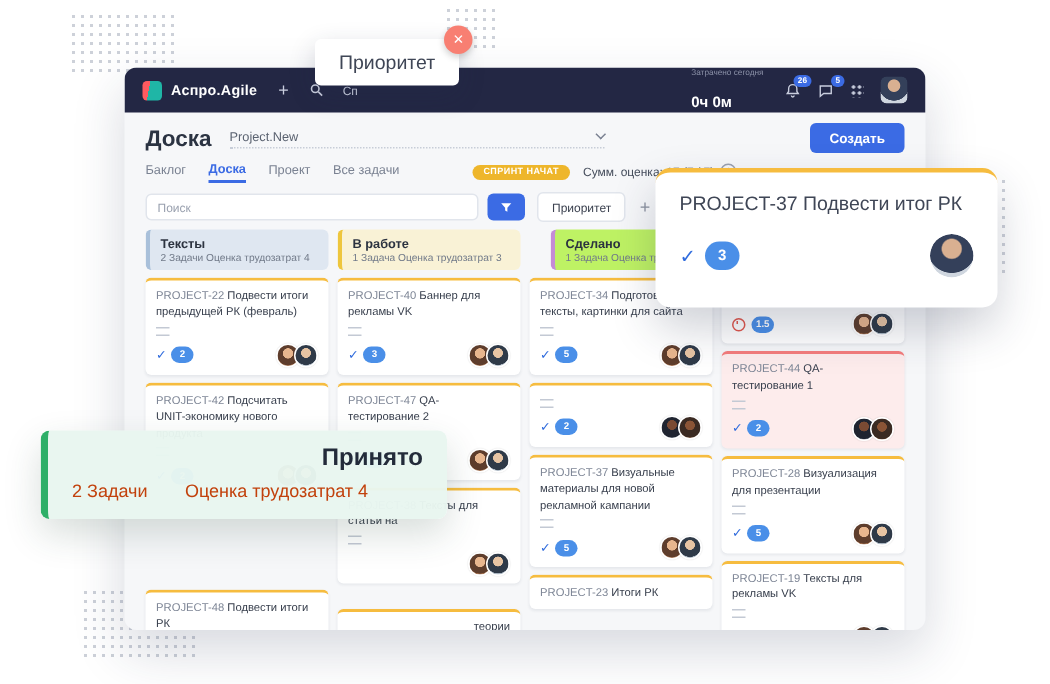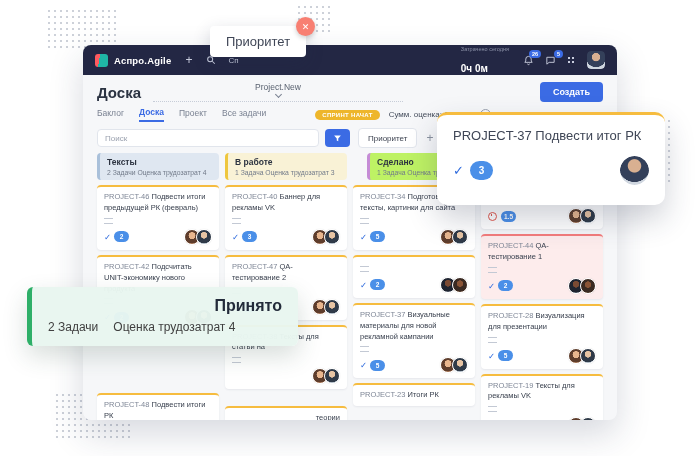--- a/index.html
+++ b/index.html
@@ -35,21 +35,21 @@
          background-size:4px 4px;background-position:0 0;}
   .nav-av{width:18px;height:18px;border-radius:4px;overflow:hidden;}
   .face{width:100%;height:100%;border-radius:inherit;
         background:radial-gradient(circle at 50% 34%,#d9b091 0 26%,#34405a 30% 66%,#cfd6df 68%);}
 
   
   .content{padding:4px 14px 0;}
   .hrow{display:flex;align-items:center;height:22px;margin-top:2px;}
   .ptitle{font-size:15px;font-weight:bold;color:#2b3342;}
   .project{margin-left:12px;width:250px;display:flex;align-items:center;justify-content:space-between;
-           border-bottom:1px dotted #c7cdd8;padding-bottom:2px;cursor:pointer;flex-direction:column;}
+           border-bottom:1px dotted #c7cdd8;padding-bottom:2px;cursor:pointer;}
   .project span{font-size:8.5px;color:#5a6270;}
   .chev{width:4px;height:4px;border-right:1.2px solid #7a8292;border-bottom:1.2px solid #7a8292;
         transform:rotate(45deg);margin-bottom:2px;}
   .create{margin-left:auto;background:#3b6be4;color:#fff;font-size:9px;font-weight:bold;border:none;
           border-radius:4px;padding:5px 13px;cursor:pointer;}
 
   .trow{display:flex;align-items:center;height:15px;margin-top:4px;}
   .tab{font-size:8.5px;color:#7a8292;margin-right:15px;padding-bottom:3px;cursor:pointer;}
   .tab.active{color:#3b6be4;font-weight:bold;border-bottom:2px solid #3b6be4;}
   .sprint{margin-left:34px;background:#eeb62b;color:#fff;font-size:6px;font-weight:bold;
@@ -113,21 +113,21 @@
   .popup .ptit{font-size:13px;color:#3f4656;}
   .popup .pfoot{display:flex;align-items:center;margin-top:13px;}
   .popup .chk{font-size:13px;margin-right:6px;}
   .popup .score{min-width:19px;height:19px;border-radius:10px;font-size:10px;}
   .popup .pav{margin-left:auto;width:29px;height:29px;border-radius:50%;overflow:hidden;}
 
   .accepted{position:absolute;left:27px;top:287px;width:271px;z-index:25;background:rgba(232,246,239,.97);
             border-left:5px solid #2eaf68;border-radius:6px;box-shadow:0 10px 24px rgba(40,70,55,.18);
             padding:10px 16px 12px;box-sizing:border-box;text-align:right;}
   .accepted .atit{font-size:16px;font-weight:bold;color:#232b3a;}
-  .accepted .ameta{margin-top:5px;font-size:12px;color:#404040;display:flex;gap:15px;}
+  .accepted .ameta{margin-top:5px;font-size:12px;color:#c2410c;display:flex;gap:25px;}
 </style>
 </head>
 <body>
 
 <div class="stage">
 
   <div class="dots" style="left:46px;top:8px;width:70px;height:42px;"></div>
   <div class="dots" style="left:296px;top:4px;width:38px;height:28px;"></div>
   <div class="dots d2" style="left:618px;top:118px;width:52px;height:64px;"></div>
   <div class="dots" style="left:54px;top:392px;width:76px;height:48px;"></div>
@@ -205,21 +205,21 @@
       </div>
 
       <div class="board">
           <div class="bcol">
             <div class="bhead" style="background: rgb(223, 231, 241); border-left-color: rgb(169, 192, 218);">
               <div class="bname">Тексты</div>
               <div class="bmeta">2 Задачи  Оценка трудозатрат 4</div>
             </div>
             <div class="cards">
               <div class="card">
-                <div class="ctitle"><span class="cid">PROJECT-46</span> <span class="ctxt">Подвести итоги предыдущей РК (февраль)</span></div>
+                <div class="ctitle"><span class="cid">PROJECT-22</span> <span class="ctxt">Подвести итоги предыдущей РК (февраль)</span></div>
                 <div class="dico"></div>
                 <div class="cfoot">
                   <span class="chk">✓</span>
                   <span class="score">2</span>
                   <span class="avs">
                     <span class="av av-woman"></span>
                     <span class="av av-man"></span>
                   </span>
                 </div>
               </div>

